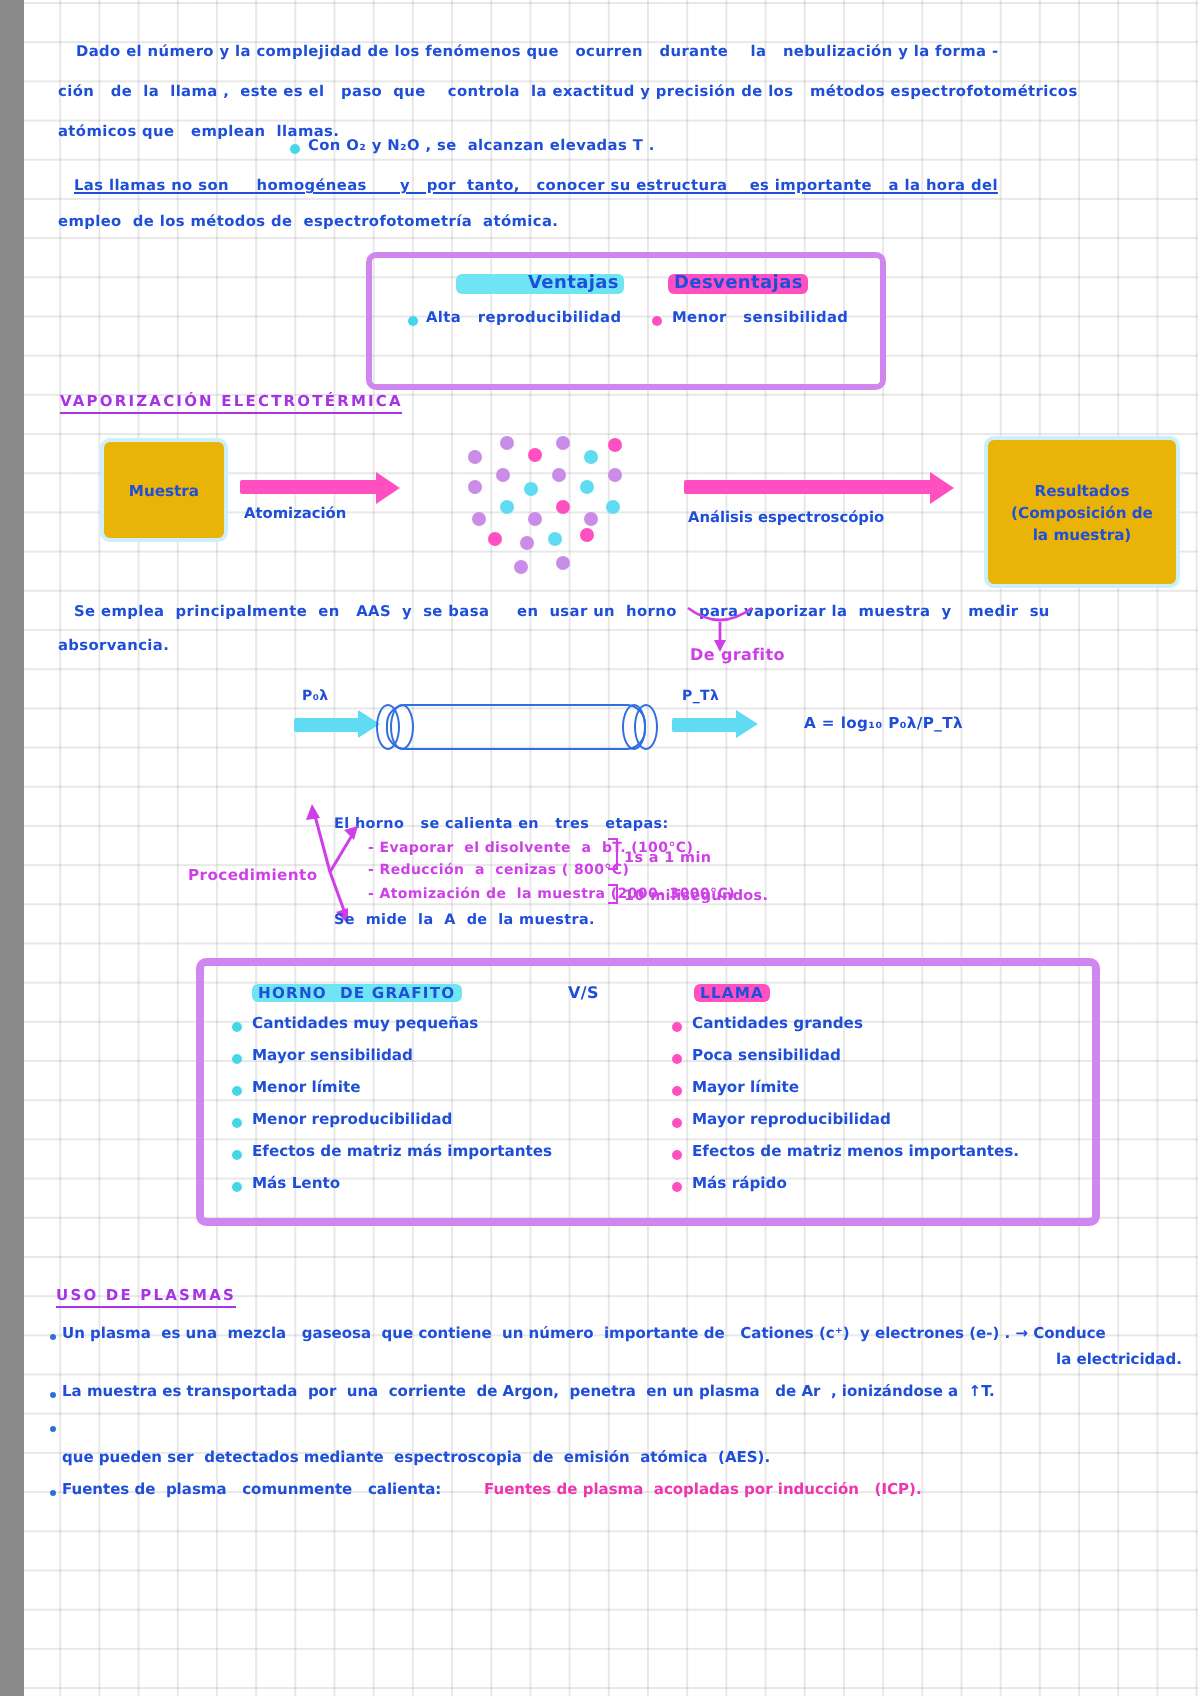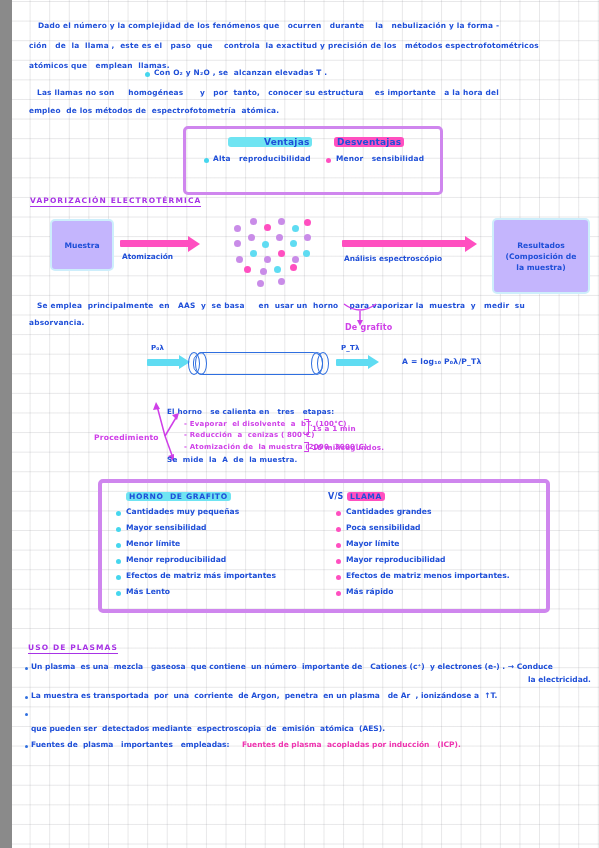--- a/index.html
+++ b/index.html
@@ -34,21 +34,21 @@
   .b-blue{background:#2f6fe0;}
 
   
   .sect{
     position:absolute;color:#a733e6;font-size:7.5px;font-weight:700;letter-spacing:1.1px;
     border-bottom:1.6px solid #a733e6;padding-bottom:1px;
   }
 
   
   .lbox{
-    position:absolute;background:#c4b5fd;border:2.5px solid #cdeefb;border-radius:5px;
+    position:absolute;background:#eab308;border:2.5px solid #cdeefb;border-radius:5px;
     display:flex;align-items:center;justify-content:center;text-align:center;
     color:#1f4fd8;font-size:7.6px;font-weight:600;line-height:11px;
   }
   .arrowP{position:absolute;height:7px;background:#ff4fc0;border-radius:1px;}
   .arrowP:after{
     content:"";position:absolute;right:-10px;top:-4.5px;
     border-left:12px solid #ff4fc0;border-top:8px solid transparent;border-bottom:8px solid transparent;
   }
   .arrowC{position:absolute;height:7px;background:#5fdcf2;border-radius:1px;}
   .arrowC:after{
@@ -82,21 +82,21 @@
 <div id="page">
   <div id="grid"></div>
 
   <div class="ink ink-hand" style="left:26px;top:21px;font-size:7.4px;">Dado el número y la complejidad de los fenómenos que   ocurren   durante    la   nebulización y la forma -</div>
   <div class="ink ink-hand" style="left:17px;top:41px;font-size:7.4px;">ción   de  la  llama ,  este es el   paso  que    controla  la exactitud y precisión de los   métodos espectrofotométricos</div>
   <div class="ink ink-hand" style="left:17px;top:61px;font-size:7.4px;">atómicos que   emplean  llamas.</div>
 
   <span class="bullet b-cyan" style="position:absolute;left:133px;top:72px;"></span>
   <div class="ink ink-hand" style="left:142px;top:68px;font-size:7.4px;">Con O₂ y N₂O , se  alcanzan elevadas T .</div>
 
-  <div class="ink ink-hand" style="left:25px;top:88px;font-size:7.4px;">Las llamas no son     homogéneas      y   por  tanto,   conocer su estructura    es importante   a la hora del</div>
+  <div class="ink ink-hand" style="left:25px;top:88px;font-size:7.4px;text-decoration:underline;">Las llamas no son     homogéneas      y   por  tanto,   conocer su estructura    es importante   a la hora del</div>
   <div class="ink ink-hand" style="left:17px;top:106px;font-size:7.4px;">empleo  de los métodos de  espectrofotometría  atómica.</div>
 
   <div id="ventajasBox">
     <div class="ink ink-hand hl-cyan" style="position:absolute;left:42px;top:8px;font-size:9px;padding-left:36px;">Ventajas</div>
     <span class="bullet b-cyan" style="position:absolute;left:18px;top:29px;"></span>
     <div class="ink ink-hand" style="position:absolute;left:27px;top:25px;font-size:7.4px;">Alta   reproducibilidad</div>
 
     <div class="ink ink-hand hl-pink" style="position:absolute;left:148px;top:8px;font-size:9px;">Desventajas</div>
     <span class="bullet b-pink" style="position:absolute;left:140px;top:29px;"></span>
     <div class="ink ink-hand" style="position:absolute;left:150px;top:25px;font-size:7.4px;">Menor   sensibilidad</div>
@@ -183,21 +183,21 @@
 
   <div class="ink ink-hand" style="left:300px;top:424px;font-size:7.2px;color:#cf3fe8;">1s a 1 min</div>
   <div class="ink ink-hand" style="left:300px;top:443px;font-size:7.2px;color:#cf3fe8;">10 milisegundos.</div>
   <div style="position:absolute;left:292px;top:419px;width:4px;height:14px;border:1.4px solid #cf3fe8;border-left:none;"></div>
   <div style="position:absolute;left:292px;top:442px;width:4px;height:8px;border:1.4px solid #cf3fe8;border-left:none;"></div>
 
   <div class="ink ink-hand" style="left:155px;top:455px;font-size:7.2px;">Se  mide  la  A  de  la muestra.</div>
 
   <div id="cmpBox">
     <div class="ink ink-hand hl-cyan" style="position:absolute;left:24px;top:9px;font-size:7.6px;letter-spacing:.6px;">HORNO  DE GRAFITO</div>
-    <div class="ink ink-hand" style="position:absolute;left:182px;top:9px;font-size:8px;padding-left:44px;">V/S</div>
+    <div class="ink ink-hand" style="position:absolute;left:182px;top:9px;font-size:8px;">V/S</div>
     <div class="ink ink-hand hl-pink" style="position:absolute;left:245px;top:9px;font-size:7.6px;letter-spacing:.6px;">LLAMA</div>
 
     <span class="bullet b-cyan" style="position:absolute;left:14px;top:28px;"></span>
     <div class="cmpItem" style="left:24px;top:24px;">Cantidades muy pequeñas</div>
     <span class="bullet b-cyan" style="position:absolute;left:14px;top:44px;"></span>
     <div class="cmpItem" style="left:24px;top:40px;">Mayor   sensibilidad</div>
     <span class="bullet b-cyan" style="position:absolute;left:14px;top:60px;"></span>
     <div class="cmpItem" style="left:24px;top:56px;">Menor   límite</div>
     <span class="bullet b-cyan" style="position:absolute;left:14px;top:76px;"></span>
     <div class="cmpItem" style="left:24px;top:72px;">Menor  reproducibilidad</div>
@@ -226,15 +226,15 @@
   <div class="bline" style="left:19px;top:662px;">Un plasma  es una  mezcla   gaseosa  que contiene  un número  importante de   Cationes (c⁺)  y electrones (e-) . → Conduce</div>
   <div class="bline" style="left:516px;top:675px;">la electricidad.</div>
 
   <span class="bullet b-blue" style="position:absolute;left:13px;top:696px;width:3px;height:3px;"></span>
   <div class="bline" style="left:19px;top:691px;">La muestra es transportada  por  una  corriente  de Argon,  penetra  en un plasma   de Ar  , ionizándose a  ↑T.</div>
 
   <span class="bullet b-blue" style="position:absolute;left:13px;top:713px;width:3px;height:3px;"></span>
   <div class="bline" style="left:19px;top:724px;">que pueden ser  detectados mediante  espectroscopia  de  emisión  atómica  (AES).</div>
 
   <span class="bullet b-blue" style="position:absolute;left:13px;top:745px;width:3px;height:3px;"></span>
-  <div class="bline" style="left:19px;top:740px;">Fuentes de  plasma   importantes   empleadas:</div>
+  <div class="bline" style="left:19px;top:740px;">Fuentes de  plasma   comunmente   calienta:</div>
   <div class="bline" style="left:230px;top:740px;color:#ef34b0;">Fuentes de plasma  acopladas por inducción   (ICP).</div>
 </div>
 
 </body></html>

